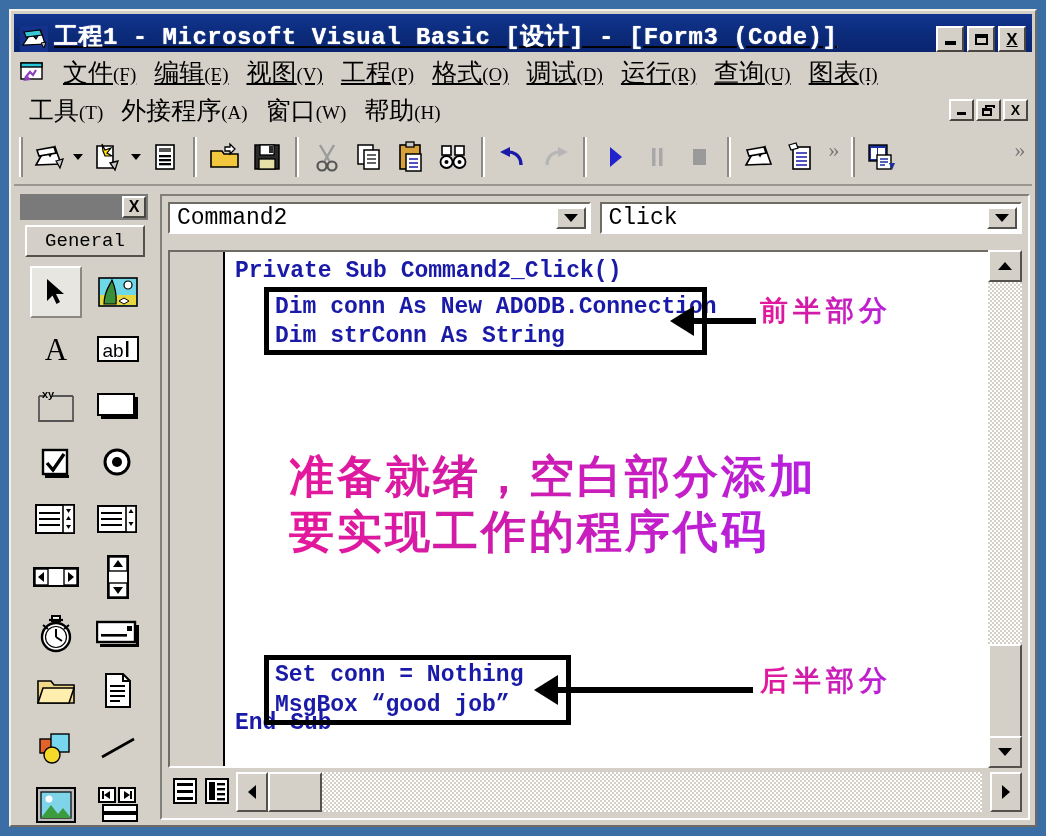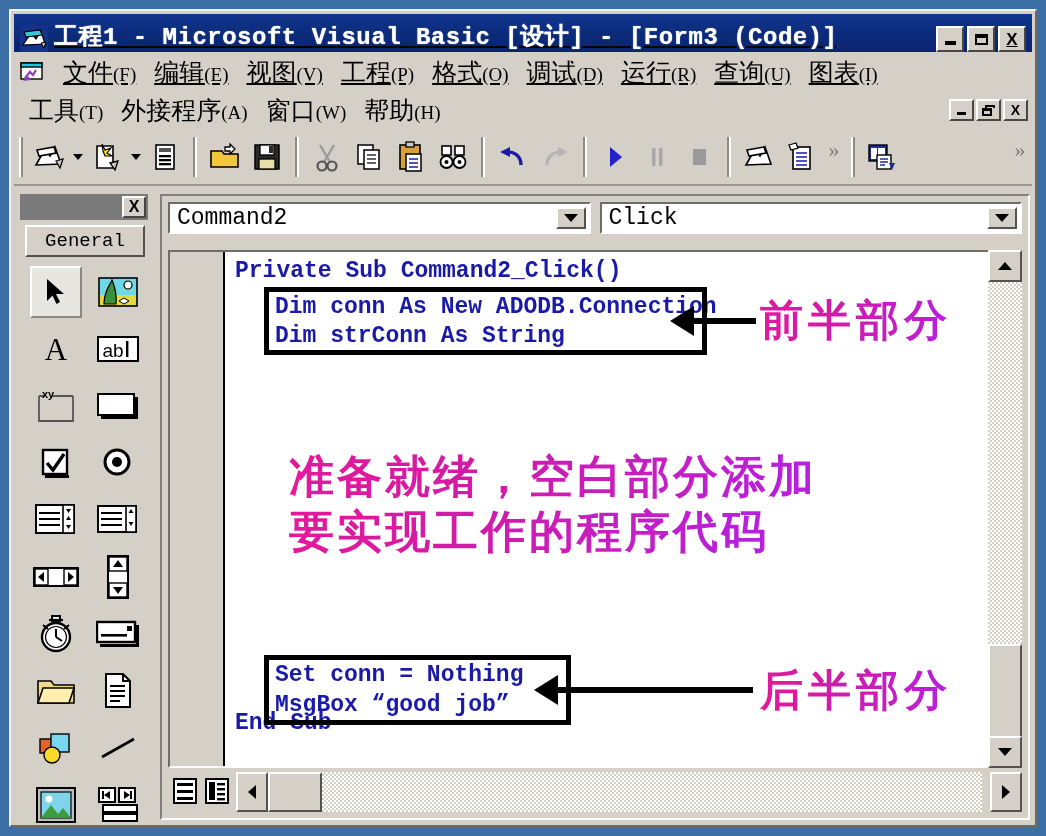--- a/index.html
+++ b/index.html
@@ -165,21 +165,21 @@
 
   .hl-box{
     position:absolute;border:5px solid #000;background:transparent;box-sizing:border-box;
   }
   .ann{
     position:absolute;white-space:nowrap;
     font-family:"Liberation Serif", serif;font-weight:bold;
     background:linear-gradient(90deg,#e5189b 0%,#d21ba6 35%,#c61ec4 70%,#b520e0 100%);
     -webkit-background-clip:text;background-clip:text;color:transparent;
   }
-  .ann-sm{font-size:43px;letter-spacing:5px;}
+  .ann-sm{font-size:28px;letter-spacing:5px;}
   .ann-lg{font-size:45px;letter-spacing:3px;}
   .ann-line{position:absolute;height:6px;background:#000;}
   .ann-head{position:absolute;width:0;height:0;border-top:15px solid transparent;border-bottom:15px solid transparent;border-right:24px solid #000;}
 
   
   .vscroll{
     position:absolute;right:6px;top:54px;bottom:50px;width:34px;
     background:#d4d0c8;box-sizing:border-box;
   }
   .vtrack{position:absolute;left:0;right:0;top:32px;bottom:32px;

